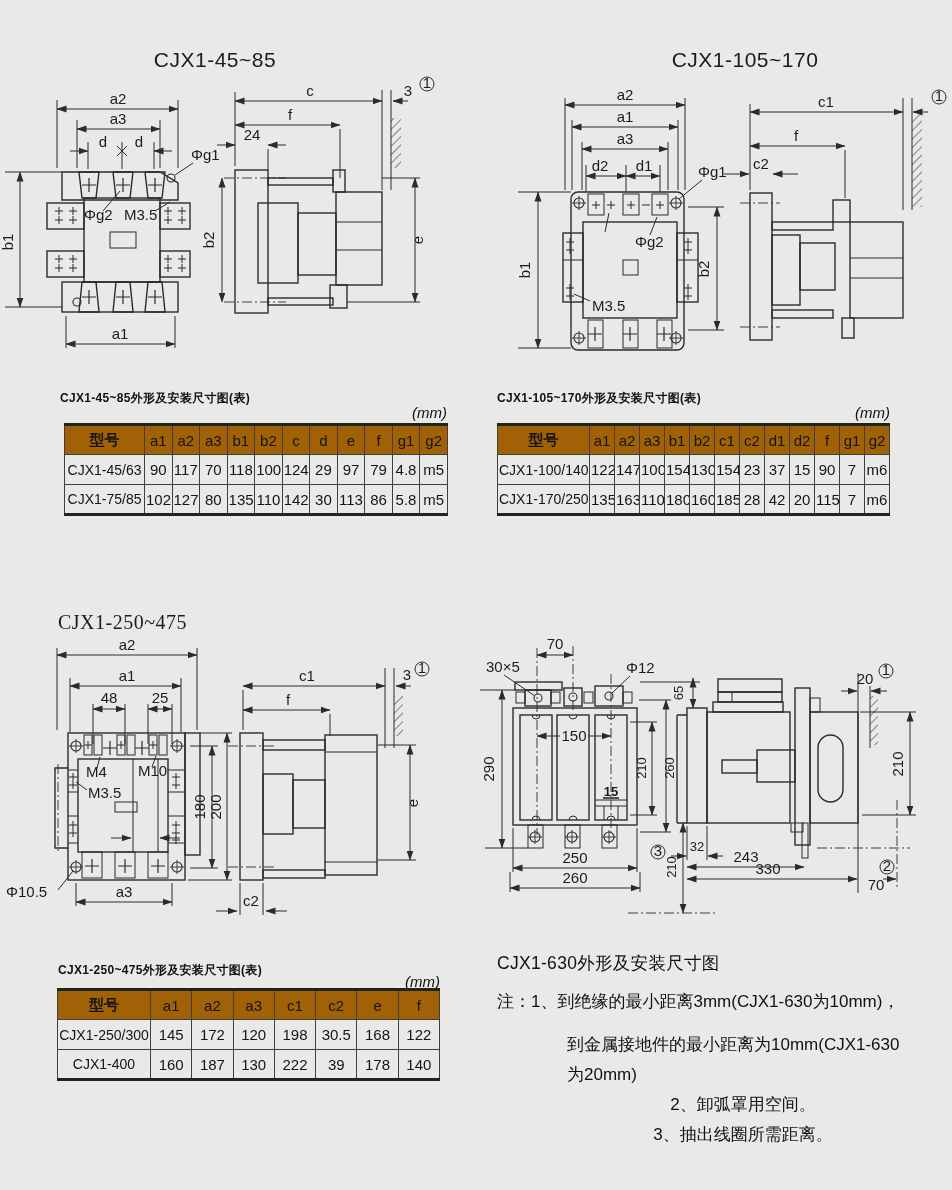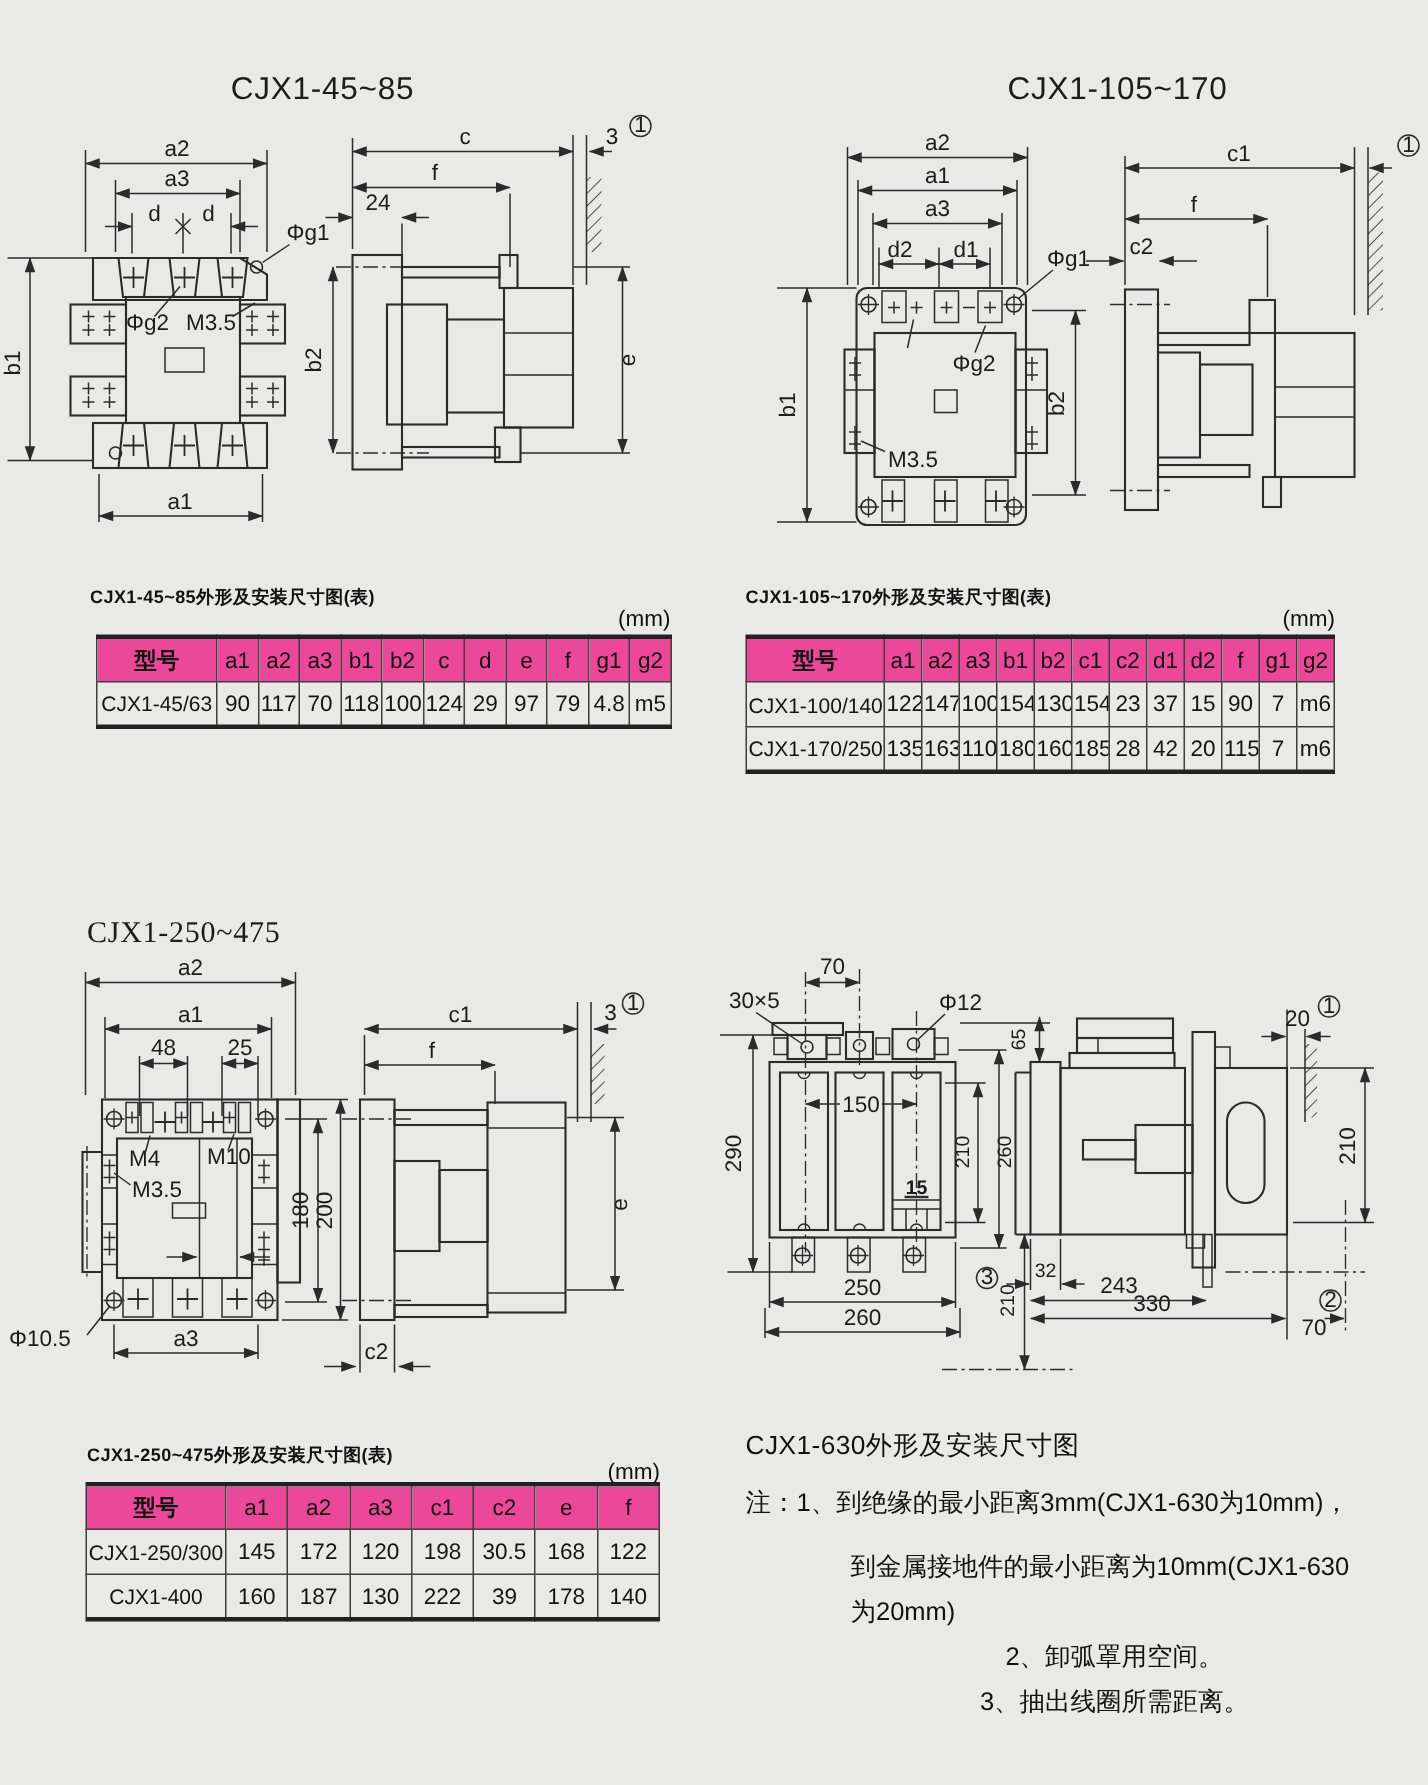--- a/index.html
+++ b/index.html
@@ -8,35 +8,35 @@
     position:relative;
     background:#e9e9e8;
     font-family:"Liberation Sans","DejaVu Sans",sans-serif;
     color:#141414;
     overflow:hidden;
   }
   .abs { position:absolute; }
   .draw-title { font-size:21px; letter-spacing:0.5px; text-align:center; color:#1c1c1c; }
   .draw-title-left { font-size:20px; letter-spacing:0.5px; color:#1c1c1c;font-family:Liberation Serif, serif; }
   .tbl-title { font-size:12px; font-weight:bold; color:#111; letter-spacing:0.3px; }
-  .tbl-unit { font-size:15px; text-align:right; color:#111; }
+  .tbl-unit { font-size:15px; text-align:right; color:#111;font-style:italic; }
   svg { position:absolute; overflow:visible; }
   svg text { font-family:"Liberation Sans","DejaVu Sans",sans-serif; fill:#1c1c1c; font-size:15px; }
   .o  { fill:none; stroke:#2b2b2b; stroke-width:1.4; }
   .t  { fill:none; stroke:#2b2b2b; stroke-width:1; }
   .dim{ fill:none; stroke:#2b2b2b; stroke-width:1; }
   .cl { fill:none; stroke:#2b2b2b; stroke-width:0.9; stroke-dasharray:10 3 2 3; }
   .sm  { font-size:13px; }
   table.dim-table { border-collapse:collapse; table-layout:fixed; position:absolute;
     border-top:3px solid #222; border-bottom:3px solid #222; }
   .dim-table th, .dim-table td {
     border:1px solid #3f3f3f; text-align:center; vertical-align:middle;
     font-size:15px; height:30px; padding:0 1px; white-space:nowrap; overflow:hidden;
   }
-  .dim-table thead th { background:#ec4899; font-weight:normal; font-size:15px; }
+  .dim-table thead th { background:#a16207; font-weight:normal; font-size:15px; }
   .dim-table thead th:first-child { font-weight:bold; font-size:15px; }
   .dim-table td:first-child { font-size:14px; }
   #table1 th:first-child, #table1 td:first-child { width:80px; }
   #table2 th:first-child, #table2 td:first-child { width:92px; }
   #table3 th:first-child, #table3 td:first-child { width:93px; }
   .notes { position:absolute; left:497px; top:953px; width:456px; font-size:17px; color:#111; line-height:21px; }
   .notes-heading { font-size:17.5px; font-weight:normal; margin-bottom:17px; letter-spacing:0.3px; }
   .note-l { margin-bottom:22px; }
   .note-cont { padding-left:70px; margin-bottom:9px; }
   .note-sub { padding-left:36px; margin-bottom:9px;text-align:center; }
@@ -280,20 +280,34 @@
         <td>90</td>
         <td>117</td>
         <td>70</td>
         <td>118</td>
         <td>100</td>
         <td>124</td>
         <td>29</td>
         <td>97</td>
         <td>79</td>
         <td>4.8</td>
+        <td>m5</td>
+      </tr>
+      <tr>
+        <td>CJX1-75/85</td>
+        <td>102</td>
+        <td>127</td>
+        <td>80</td>
+        <td>135</td>
+        <td>110</td>
+        <td>142</td>
+        <td>30</td>
+        <td>113</td>
+        <td>86</td>
+        <td>5.8</td>
         <td>m5</td>
       </tr>
     </tbody>
   </table>
 
 <div class="abs tbl-title" style="left:497px;top:390px">CJX1-105~170外形及安装尺寸图(表)</div>
 <div class="abs tbl-unit" style="left:820px;top:404px;width:70px">(mm)</div>
 <table id="table2" class="dim-table" style="left:497px;top:423px;width:393px">
     <thead>
       <tr>

